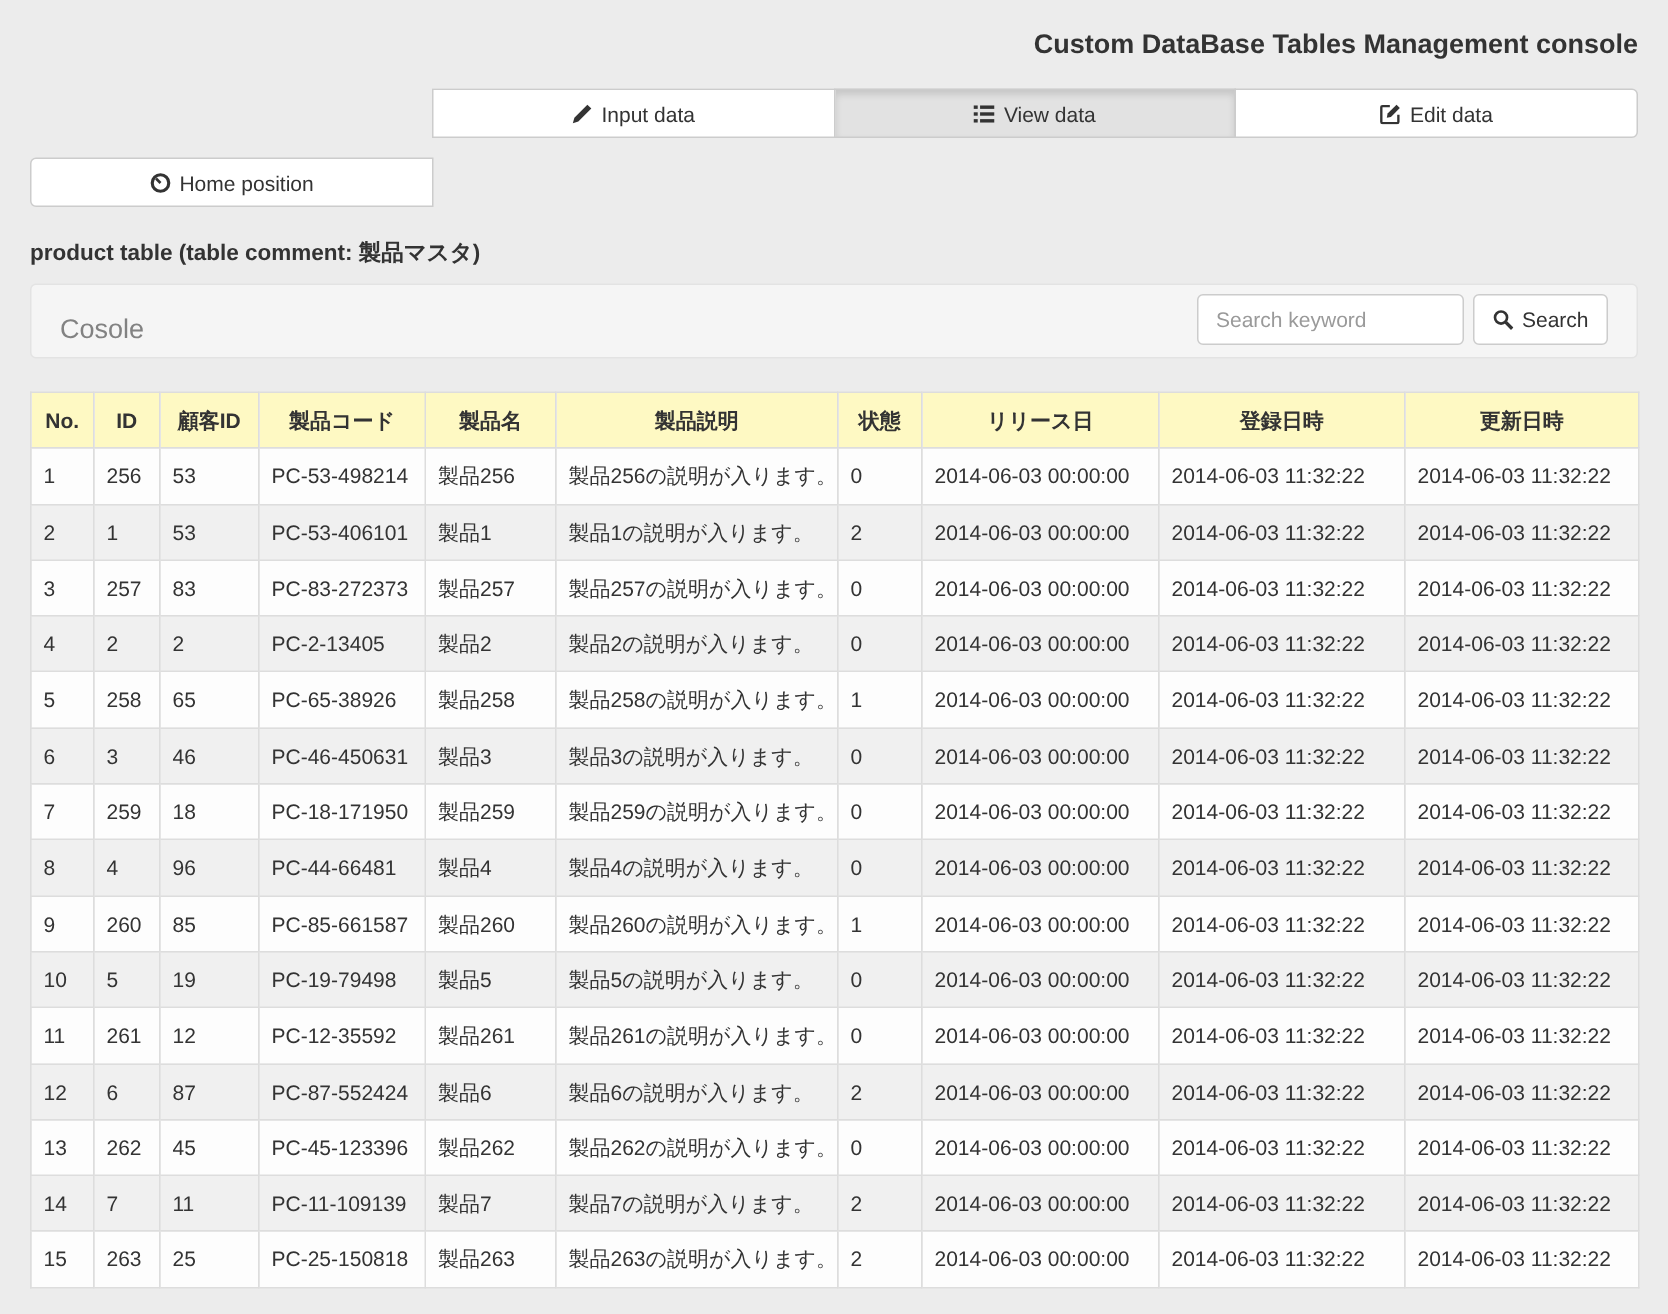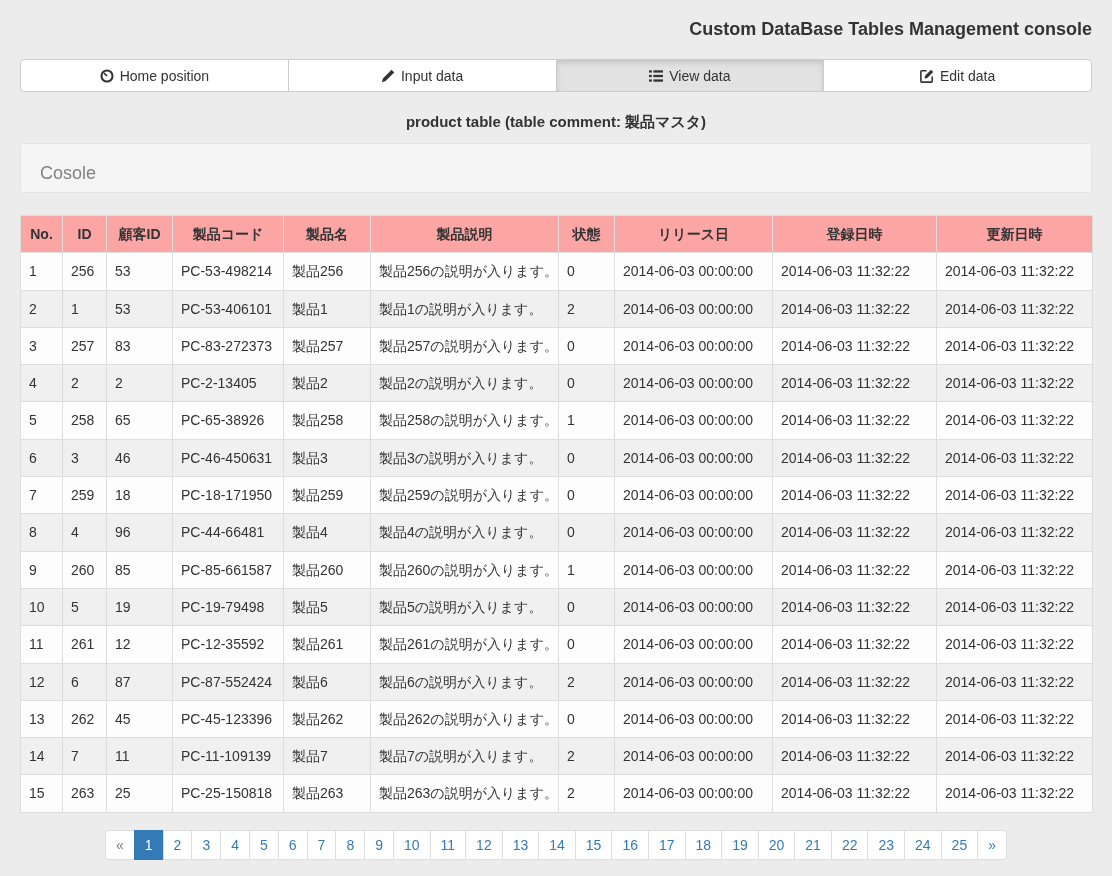--- a/index.html
+++ b/index.html
@@ -14,27 +14,27 @@
 
   .page-title { font-size: 18px; font-weight: bold; margin: 0 0 19px; color: #333; text-align: right; }
 
   
   .btn-group { display: flex; width: 100%; }
   .btn {
     flex: 1; display: flex; align-items: center; justify-content: center; gap: 6px;
     height: 33px; background: #fff; border: 1px solid #ccc; color: #333;
     font-size: 14px; font-family: inherit; cursor: pointer; margin-left: -1px; padding: 0 12px;
   }
-  .btn:first-child { border-radius: 4px 0 0 4px; margin-left: 0; }
+  .btn:first-child { border-radius: 4px 0 0 4px; margin-left: 0; margin-top: 46px; }
   .btn:last-child { border-radius: 0 4px 4px 0; align-items: center; }
   .btn.active { background: #e2e2e2; box-shadow: inset 0 3px 5px rgba(0,0,0,.125); }
   .icon { display: inline-flex; align-items: center; }
   .icon svg { display: block; }
 
-  .sub-title { font-size: 15px; font-weight: bold; margin: 21px 0 11px; text-align: center; }
+  .sub-title { font-size: 15px; font-weight: bold; margin: 21px 0 11px; }
 
   
   .well {
     display: flex; align-items: flex-end; justify-content: space-between;
     background: #f5f5f5; border: 1px solid #e3e3e3; border-radius: 4px;
     padding: 8px 19px; height: 50px;
   }
   .console-label { font-size: 18px; color: #828282; }
   .search-form { display: flex; align-items: center; gap: 6px; }
   .search-input {
@@ -48,21 +48,21 @@
     background: #fff; border: 1px solid #ccc; border-radius: 4px;
     font-size: 14px; font-family: inherit; color: #333; cursor: pointer;
   }
 
   
   .data-table { width: 100%; border-collapse: collapse; table-layout: fixed; margin-top: 22px; }
   .data-table th, .data-table td {
     border: 1px solid #ddd; padding: 8px; font-size: 14px; line-height: 1.45;
     overflow: hidden; white-space: nowrap; text-align: left;
   }
-  .data-table thead th { background: #fca5a5; text-align: center; font-weight: bold; }
+  .data-table thead th { background: #fef9c3; text-align: center; font-weight: bold; }
   .data-table tbody td { background: #fdfdfd; }
   .data-table tbody tr:nth-child(even) td { background: #f0f0f0; }
   col.c0{width:42px} col.c1{width:44px} col.c2{width:66px} col.c3{width:111px} col.c4{width:87px}
   col.c5{width:188px} col.c6{width:56px} col.c7{width:158px} col.c8{width:164px} col.c9{width:156px}
 
   
   .pagination-wrap { text-align: center; margin-top: 17px; }
   .pagination { display: inline-flex; padding: 0; margin: 0; list-style: none; }
   .pagination li a {
     display: block; padding: 6px 10px; min-width: 29px; text-align: center;
@@ -120,20 +120,32 @@
         </svg>
       </span>
       <span>Edit data</span>
     </button>
   </div>
 
   <div class="sub-title">product table (table comment: 製品マスタ)</div>
 
   <div class="well">
     <span class="console-label">Cosole</span>
+    <div class="search-form">
+      <input class="search-input" type="text" placeholder="Search keyword" style="">
+      <button class="search-btn">
+        <span class="icon">
+          <svg width="14" height="14" viewBox="0 0 16 16">
+            <circle cx="6.5" cy="6.5" r="4.6" fill="none" stroke="currentColor" stroke-width="2"></circle>
+            <line x1="10.2" y1="10.2" x2="15" y2="15" stroke="currentColor" stroke-width="2.6"></line>
+          </svg>
+        </span>
+        <span>Search</span>
+      </button>
+    </div>
   </div>
 
   <table class="data-table">
     <colgroup>
       <col class="c0">
         <col class="c1">
         <col class="c2">
         <col class="c3">
         <col class="c4">
       <col class="c5">

